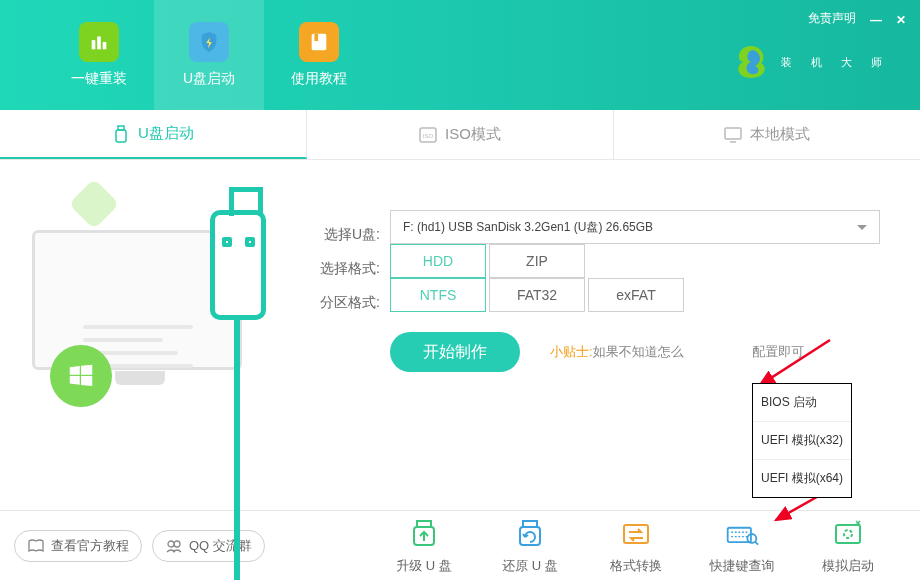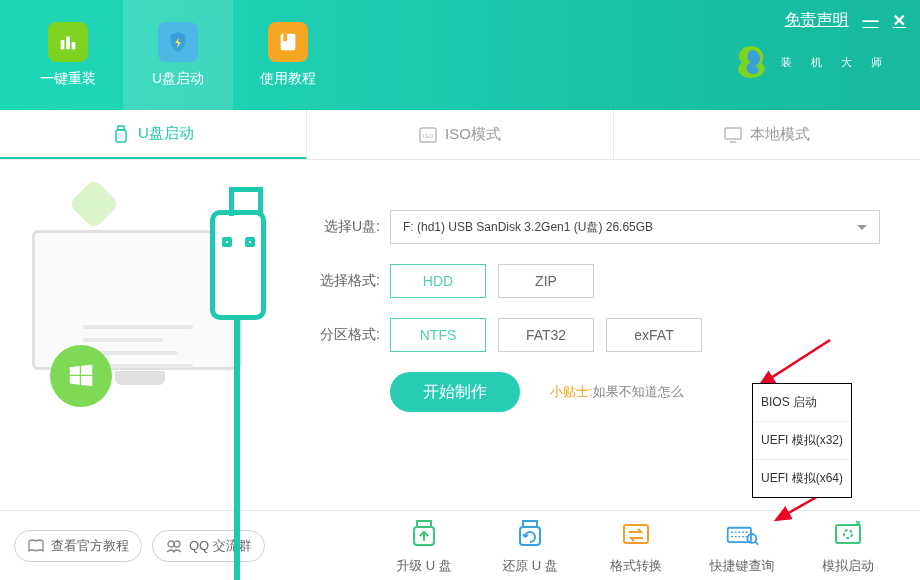--- a/index.html
+++ b/index.html
@@ -5,21 +5,21 @@
 * { margin: 0; padding: 0; box-sizing: border-box; font-family: "Microsoft YaHei", sans-serif; }
 body { width: 920px; height: 580px; background: #fff; overflow: hidden; position: relative; }
 
 .header {
   height: 110px;
   background: linear-gradient(90deg, #1fd8b8 0%, #1cc9ae 50%, #16b89e 100%);
   display: flex;
   align-items: stretch;
   position: relative;
 }
-.nav-tabs { display: flex; padding-left: 13px; }
+.nav-tabs { display: flex; padding-left: 44px; }
 .nav-tab {
   width: 110px;
   display: flex;
   flex-direction: column;
   align-items: center;
   justify-content: center;
   color: #fff;
   font-size: 14px;
   cursor: pointer;
 }
@@ -29,22 +29,22 @@
   border-radius: 8px;
   display: flex; align-items: center; justify-content: center;
   margin-bottom: 8px;
 }
 .nav-tab:nth-child(1) .icon-wrap { background: #7ed321; }
 .nav-tab:nth-child(2) .icon-wrap { background: #4db8e6; position: relative; }
 .nav-tab:nth-child(3) .icon-wrap { background: #f5a623; }
 
 .window-controls {
   position: absolute; top: 10px; right: 14px;
-  display: flex; gap: 14px; align-items: center;
-  color: #fff; font-size: 16px; text-decoration: underline;
+  display: flex; gap: 14px; align-items: flex-end;
+  color: #fff; font-size: 12px;
 }
 .window-controls .wc { cursor: pointer; font-weight: bold; }
 
 .logo {
   position: absolute; right: 30px; top: 42px;
   display: flex; align-items: center; gap: 10px; color: #fff;
 }
 .logo-mark { width: 40px; height: 40px; position: relative; }
 .logo-txt { display: flex; flex-direction: column; }
 .logo-main { font-size: 26px; font-weight: bold; letter-spacing: 2px; }
@@ -59,33 +59,33 @@
   border-right: 1px solid #e8e8e8;
 }
 .mode-tab:last-child { border-right: none; }
 .mode-tab.active { color: #1fc9ad; border-bottom: 2px solid #1fc9ad; }
 .mode-tab .mt-icon { width: 18px; height: 18px; display: inline-flex; align-items: center; justify-content: center; }
 
 .main { display: flex; height: 350px; position: relative; }
 .illustration { width: 300px; position: relative; }
 .form-area { flex: 1; padding: 50px 40px 0 10px; }
 
-.form-row { display: flex; align-items: center; margin-bottom: 20px; }
+.form-row { display: flex; align-items: flex-end; }
 .form-label { width: 70px; font-size: 14px; color: #666; text-align: right; margin-right: 10px; }
 .disk-select {
   flex: 1; height: 34px; border: 1px solid #d0d0d0;
   display: flex; align-items: center; padding: 14px 12px;
   font-size: 12px; color: #444; position: relative; cursor: pointer;
   font-family: "SimSun", monospace;
 }
 .disk-select::after {
   content: ""; position: absolute; right: 12px; top: 14px;
   border: 5px solid transparent; border-top-color: #999;
 }
-.fmt-group { display: flex; gap: 12px; }
+.fmt-group { display: flex; gap: 3px; }
 .fmt-btn {
   width: 96px; height: 34px; border: 1px solid #d0d0d0;
   display: flex; align-items: center; justify-content: center;
   font-size: 14px; color: #666; cursor: pointer; background: #fff;
 }
 .fmt-btn.sel { border-color: #4fd0b5; color: #4fd0b5; }
 
 .action-row { display: flex; align-items: center; margin-top: 20px; margin-left: 80px; gap: 30px; }
 .start-btn {
   width: 130px; height: 40px; border-radius: 20px;

